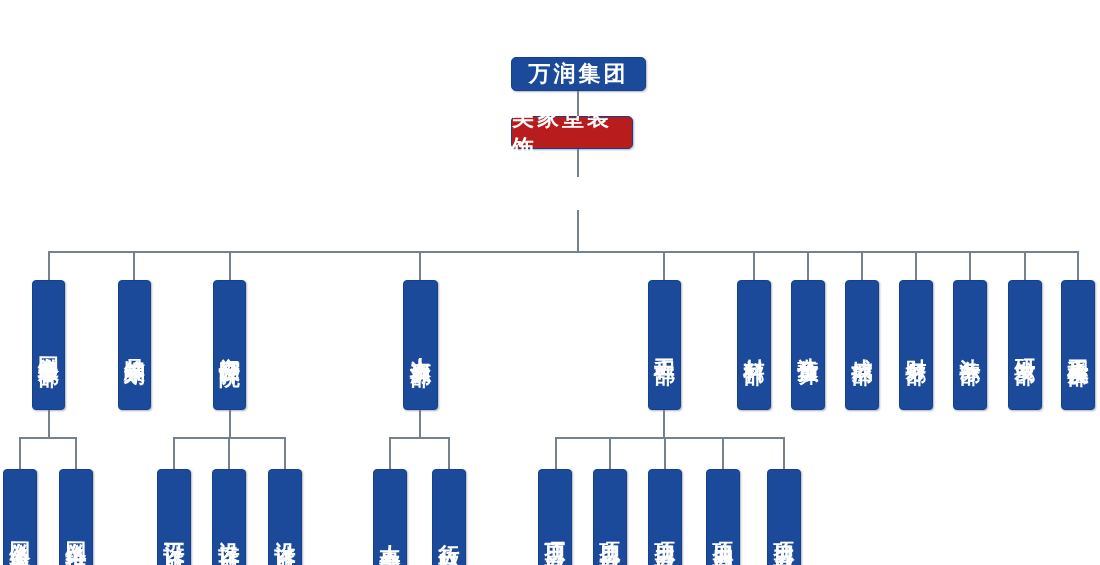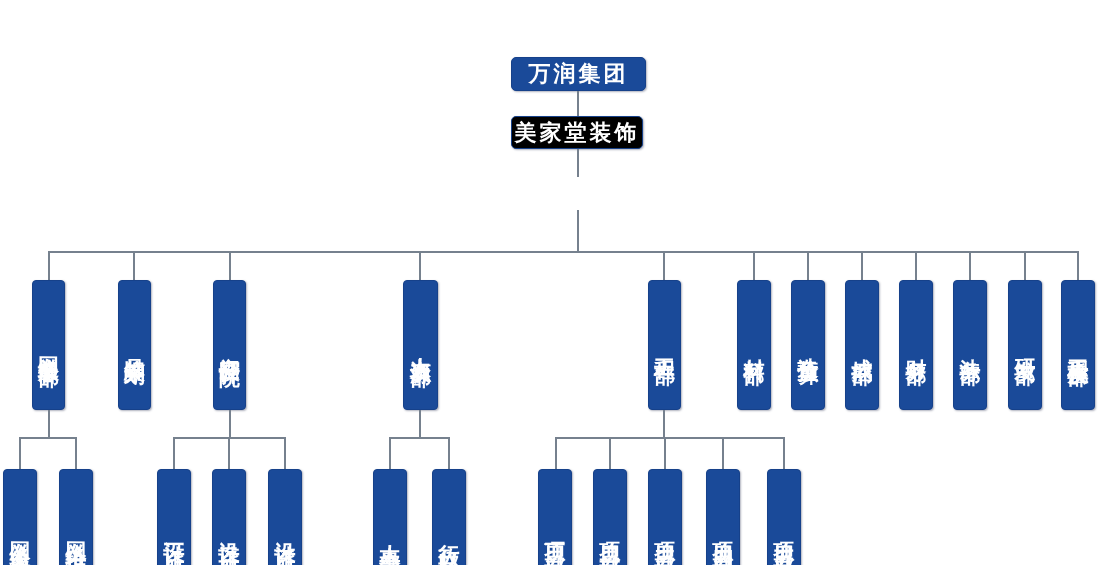--- a/index.html
+++ b/index.html
@@ -54,21 +54,21 @@
     position: absolute;
     background: #76818e;
   }
 </style>
 </head>
 <body>
 
 <div id="canvas">
 
   <div class="node h-node" style="left: 511px; top: 13px; width: 135px; background: rgb(26, 74, 153); color: rgb(255, 255, 255); border-color: rgb(22, 65, 138);">万润集团</div>
-  <div class="node h-node" style="left: 511px; top: 72px; width: 132px; height: 33px; background: #000000; color: rgb(255, 255, 255); border-color: rgb(22, 65, 138);">美家堂装饰</div>
+  <div class="node h-node" style="left: 511px; top: 72px; width: 122px; height: 33px; background: #b91c1c; color: rgb(255, 255, 255); border-color: rgb(22, 65, 138);">美家堂装饰</div>
 
   <div class="line" style="left: 577px; top: 47px; width: 2px; height: 25px; background: rgb(118, 129, 142);"></div>
   <div class="line" style="left: 577px; top: 105px; width: 2px; height: 28px; background: rgb(118, 129, 142);"></div>
   <div class="line" style="left: 577px; top: 166px; width: 2px; height: 42px; background: rgb(118, 129, 142);"></div>
 
   <div class="line" style="left: 48px; top: 207px; width: 1031px; height: 2px; background: rgb(118, 129, 142);"></div>
 
   <div class="line" style="left: 48px; top: 207px; width: 2px; height: 30px; background: rgb(118, 129, 142);"></div>
   <div class="line" style="left: 133px; top: 207px; width: 2px; height: 30px; background: rgb(118, 129, 142);"></div>
   <div class="line" style="left: 229px; top: 207px; width: 2px; height: 30px; background: rgb(118, 129, 142);"></div>

